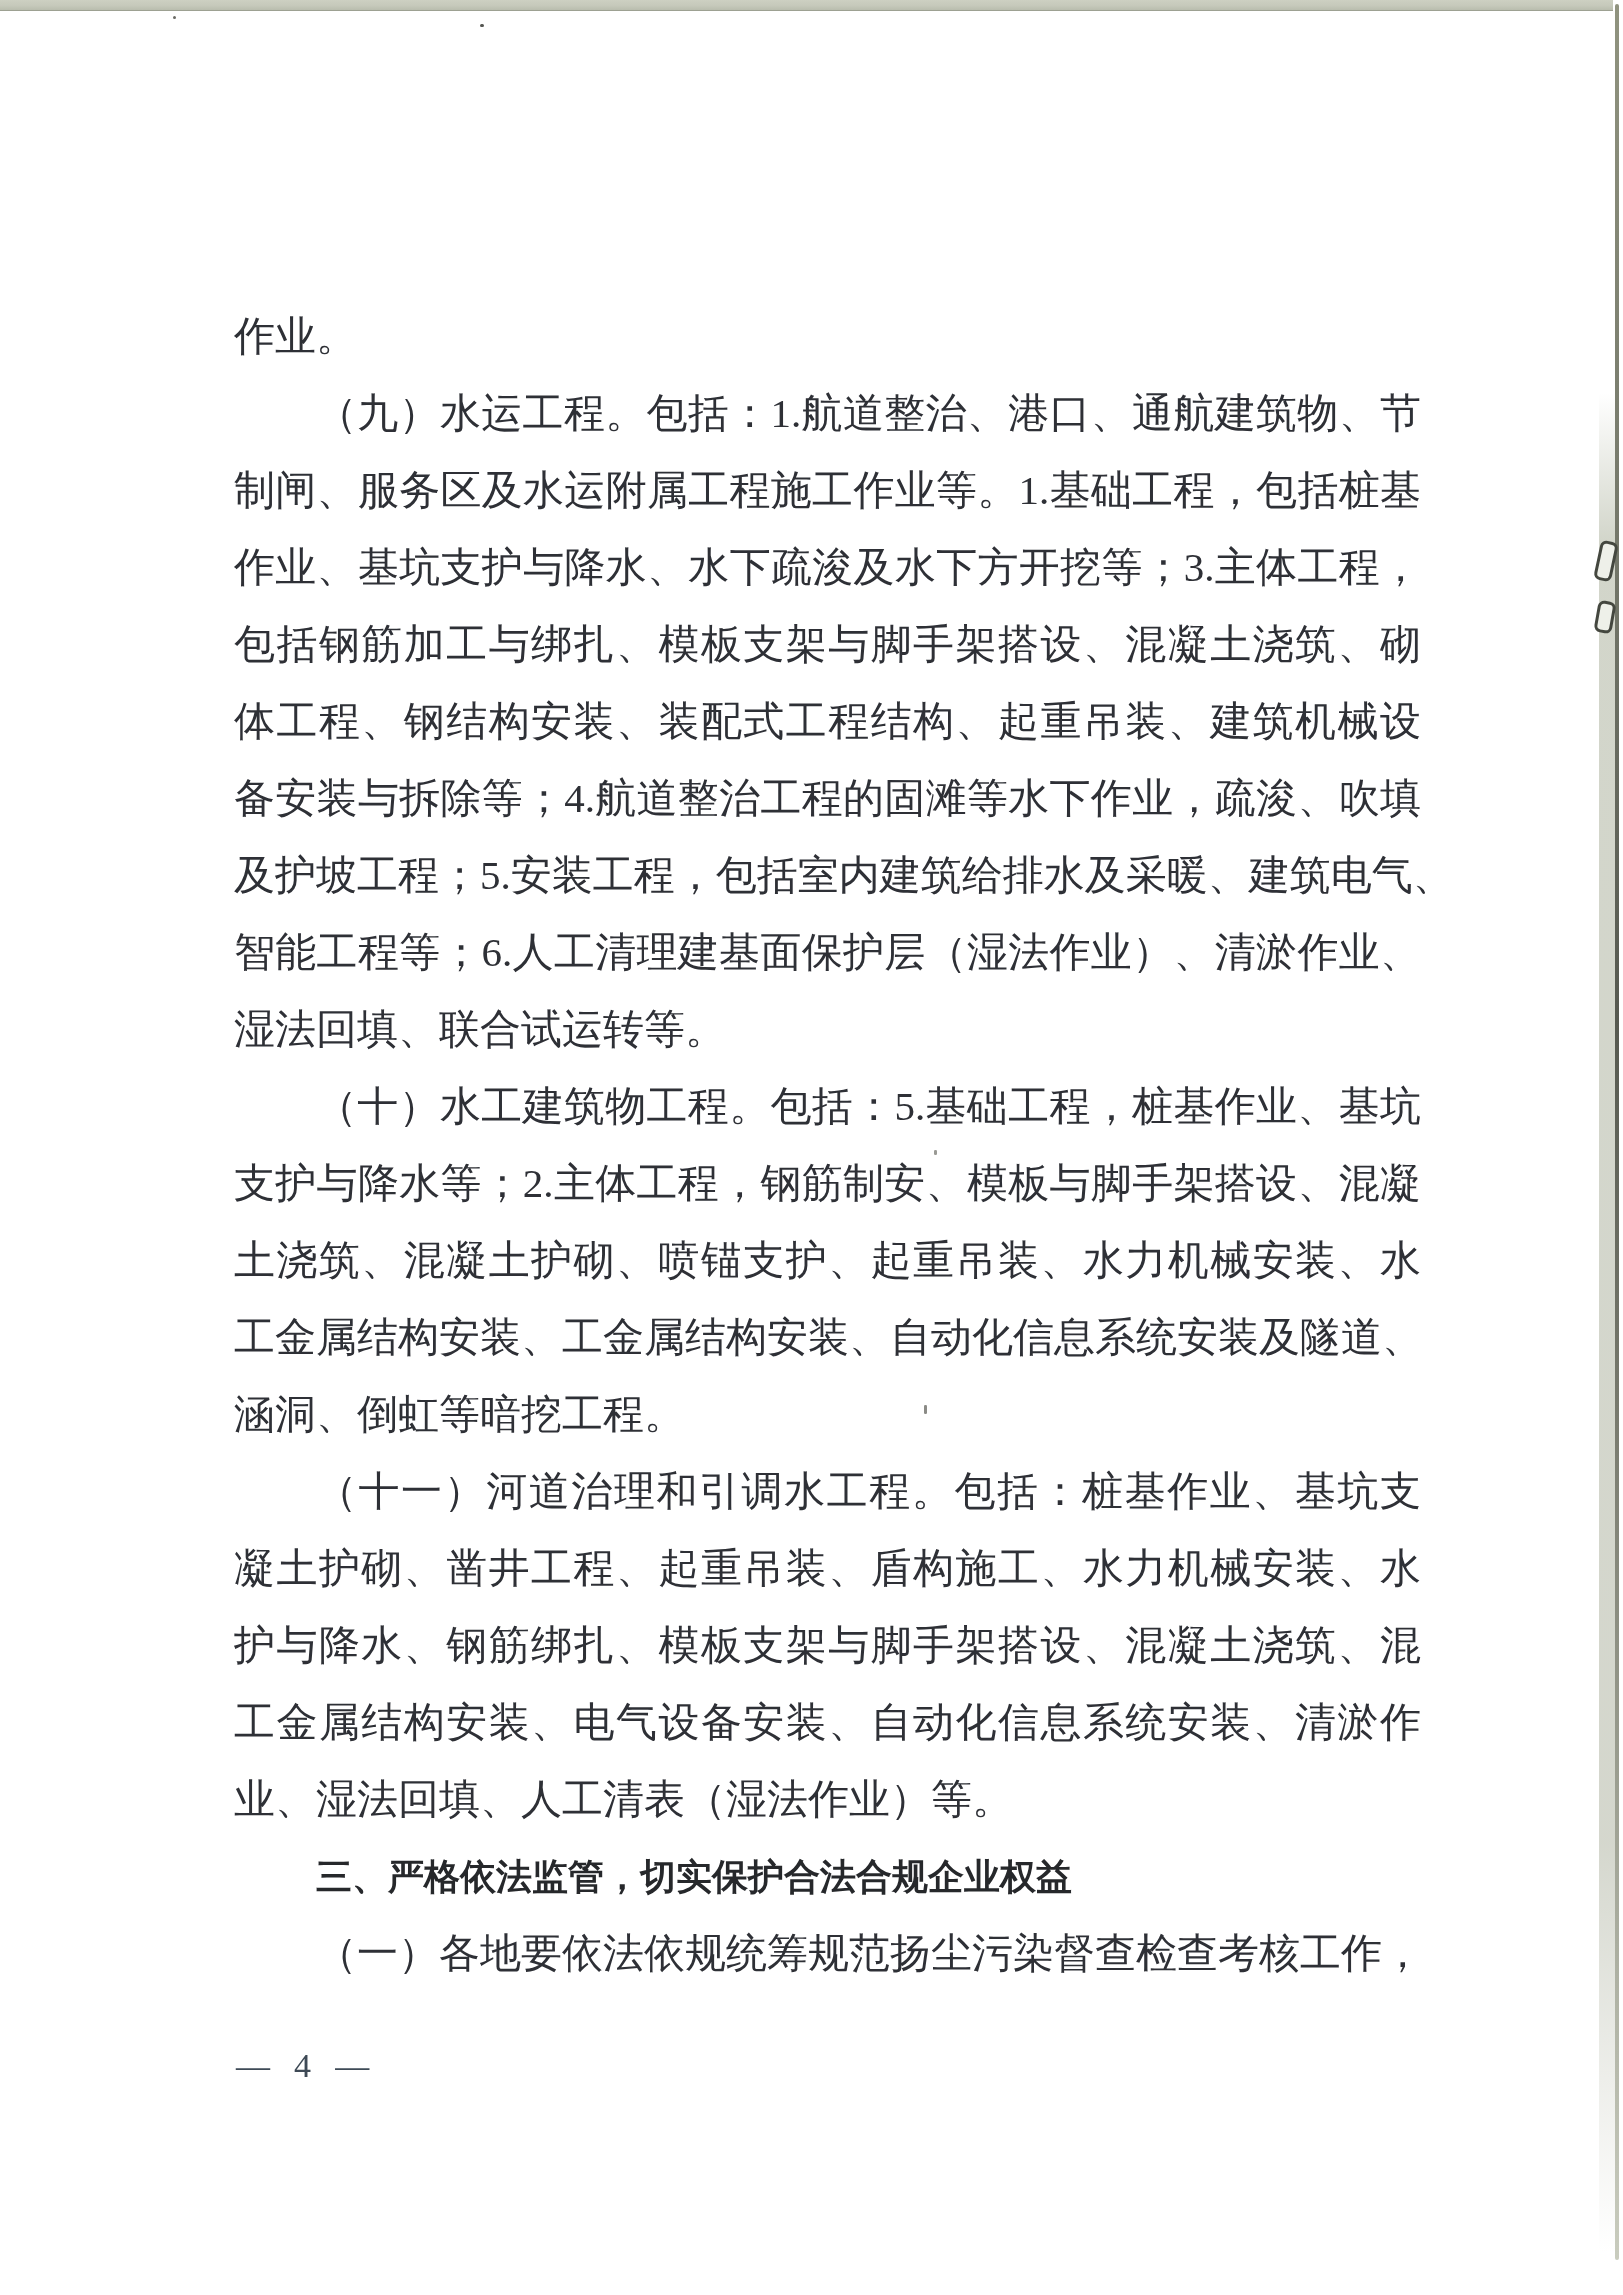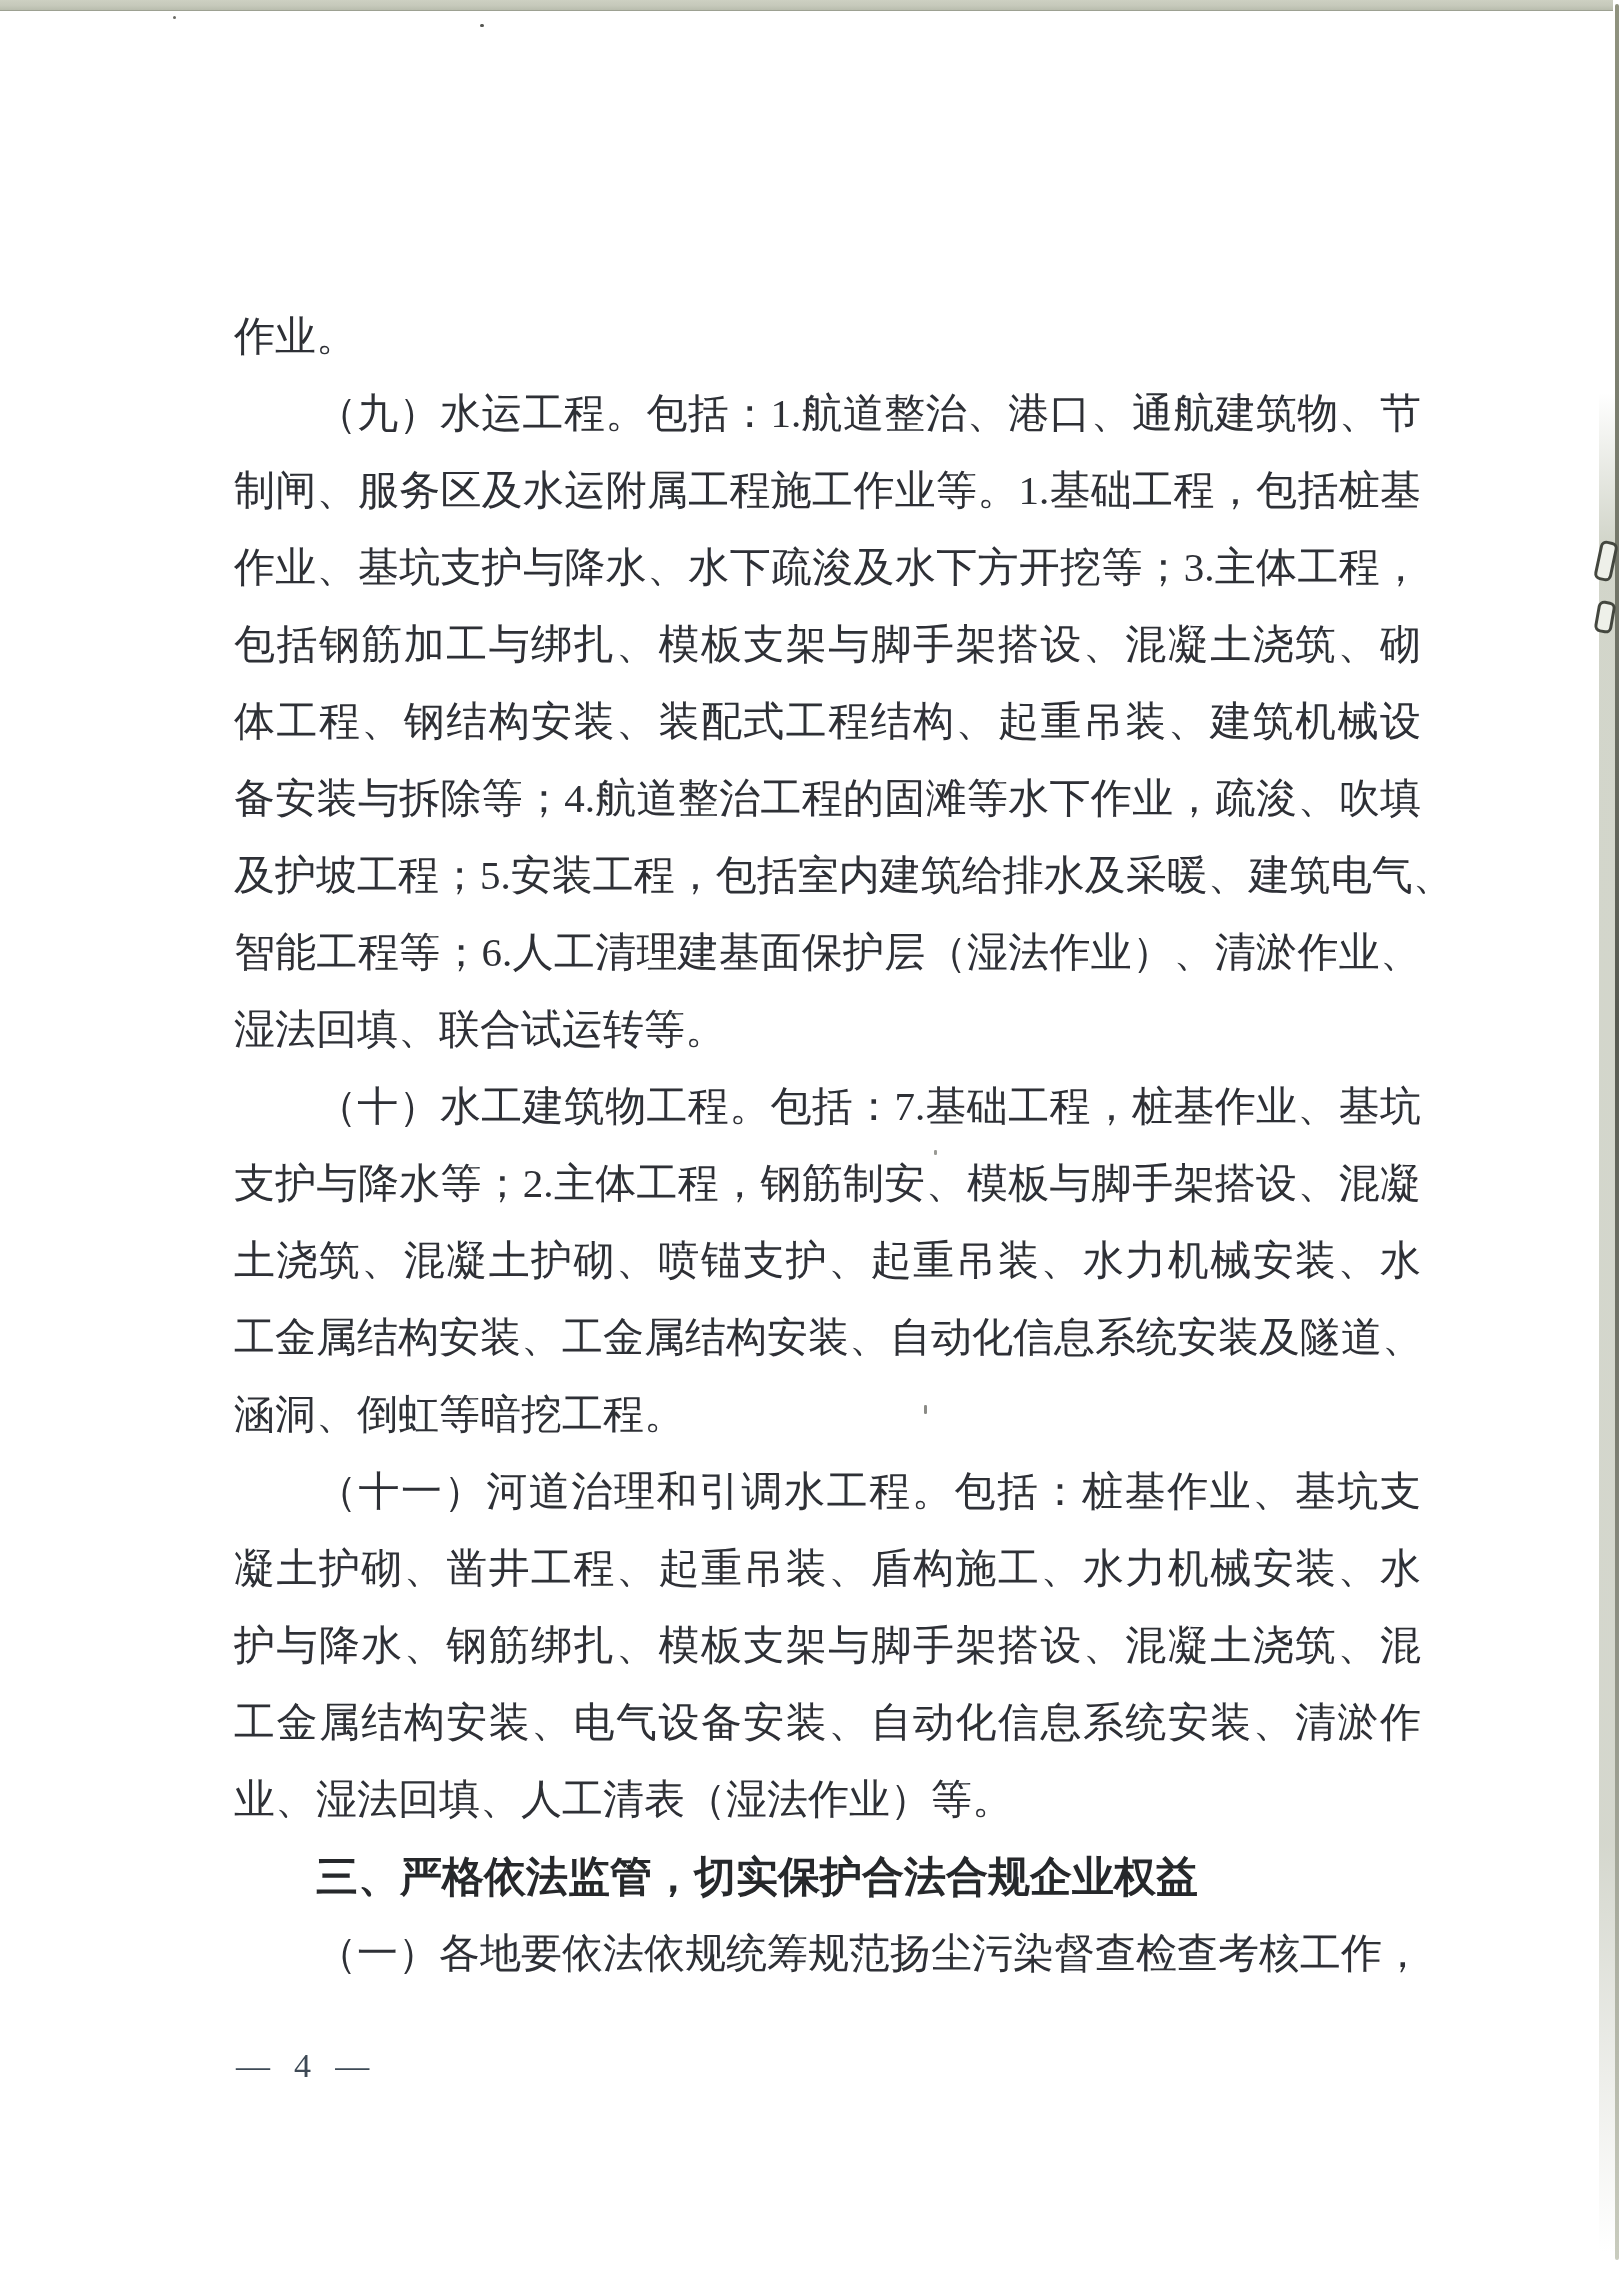--- a/index.html
+++ b/index.html
@@ -46,21 +46,21 @@
   }
   .line{
     height:77px;white-space:nowrap;
     text-align:justify;text-align-last:justify;
     text-justify:inter-character;
   }
   .line.short{text-align-last:left;}
   .line.indent{text-indent:82px;}
   .line.bold{
     font-family:"Liberation Sans","DejaVu Sans",sans-serif;
-    font-weight:700;font-size:42px;color:#26282b;
+    font-weight:700;font-size:36px;color:#26282b;
     text-align-last:left;
   }
   .page-number{
     position:absolute;left:236px;top:2046px;
     font-size:34px;line-height:39px;color:#3e4a56;
     word-spacing:13px;letter-spacing:1.3px;
     font-family:"Liberation Serif","DejaVu Serif",serif;
   }
 </style>
 </head>
@@ -83,21 +83,21 @@
   <div class="line short">作业。</div>
       <div class="line indent">（九）水运工程。包括：1.航道整治、港口、通航建筑物、节</div>
       <div class="line">制闸、服务区及水运附属工程施工作业等。1.基础工程，包括桩基</div>
       <div class="line">作业、基坑支护与降水、水下疏浚及水下方开挖等；3.主体工程，</div>
       <div class="line">包括钢筋加工与绑扎、模板支架与脚手架搭设、混凝土浇筑、砌</div>
       <div class="line">体工程、钢结构安装、装配式工程结构、起重吊装、建筑机械设</div>
       <div class="line">备安装与拆除等；4.航道整治工程的固滩等水下作业，疏浚、吹填</div>
       <div class="line">及护坡工程；5.安装工程，包括室内建筑给排水及采暖、建筑电气、</div>
       <div class="line">智能工程等；6.人工清理建基面保护层（湿法作业）、清淤作业、</div>
       <div class="line short">湿法回填、联合试运转等。</div>
-      <div class="line indent">（十）水工建筑物工程。包括：7.基础工程，桩基作业、基坑</div>
+      <div class="line indent">（十）水工建筑物工程。包括：5.基础工程，桩基作业、基坑</div>
       <div class="line">支护与降水等；2.主体工程，钢筋制安、模板与脚手架搭设、混凝</div>
       <div class="line">土浇筑、混凝土护砌、喷锚支护、起重吊装、水力机械安装、水</div>
       <div class="line">工金属结构安装、工金属结构安装、自动化信息系统安装及隧道、</div>
       <div class="line short">涵洞、倒虹等暗挖工程。</div>
       <div class="line indent">（十一）河道治理和引调水工程。包括：桩基作业、基坑支</div>
       <div class="line">凝土护砌、凿井工程、起重吊装、盾构施工、水力机械安装、水</div>
       <div class="line">护与降水、钢筋绑扎、模板支架与脚手架搭设、混凝土浇筑、混</div>
       <div class="line">工金属结构安装、电气设备安装、自动化信息系统安装、清淤作</div>
       <div class="line short">业、湿法回填、人工清表（湿法作业）等。</div>
       <div class="line indent short bold">三、严格依法监管，切实保护合法合规企业权益</div>

